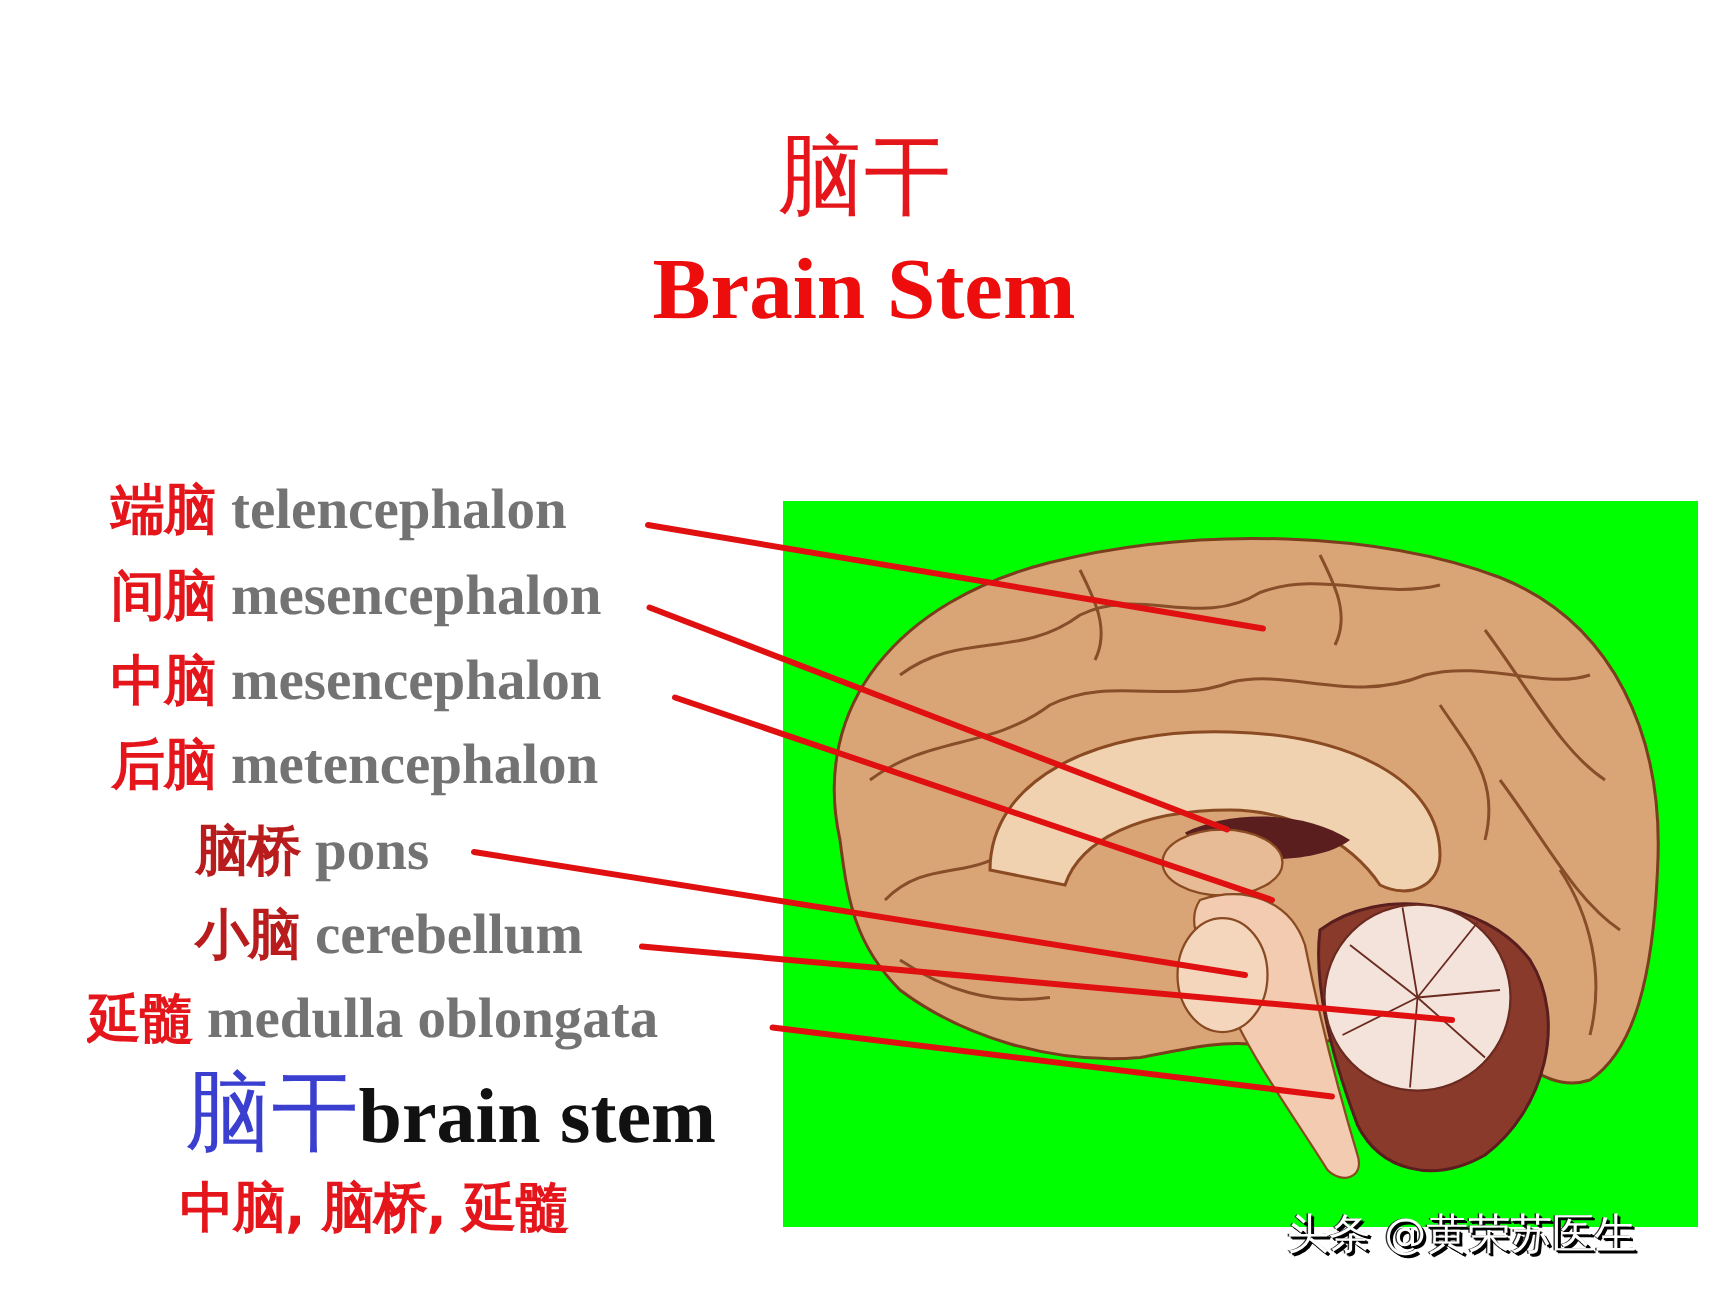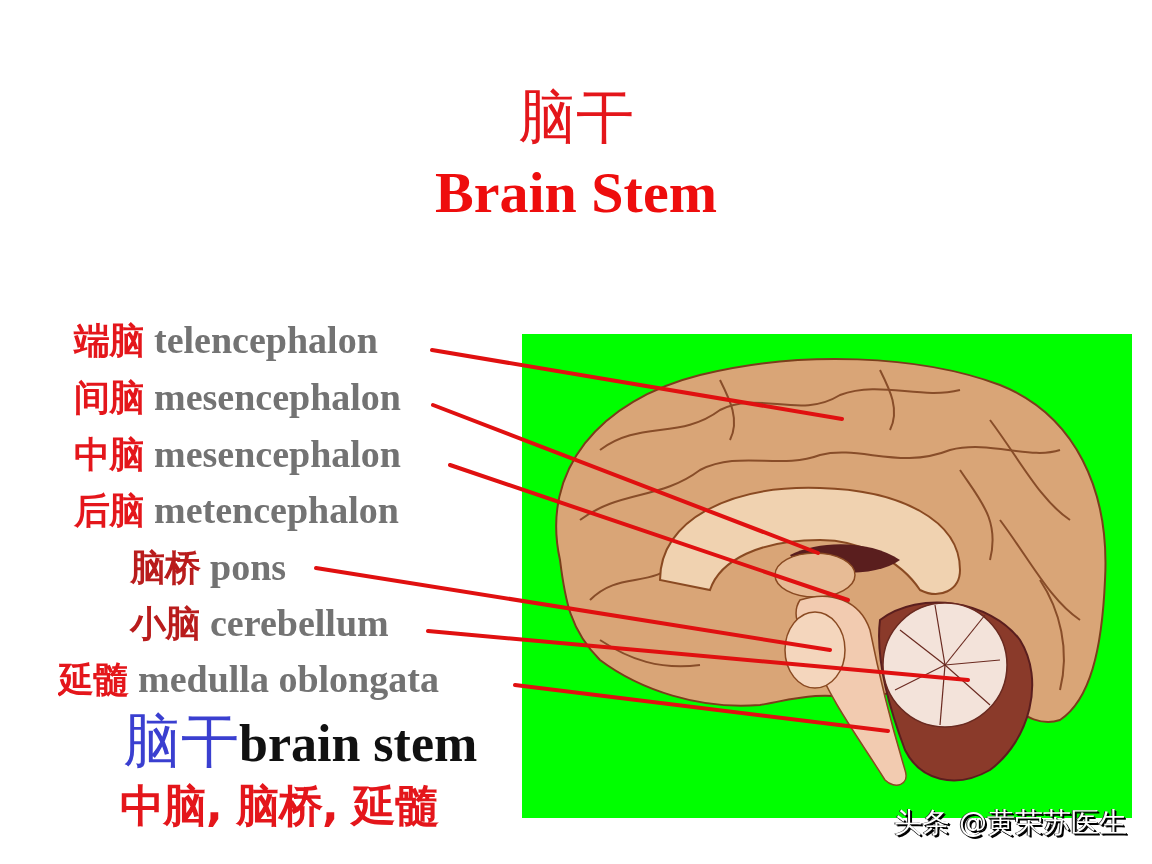--- a/index.html
+++ b/index.html
@@ -13,24 +13,24 @@
   .cn { font-family:"DejaVu Sans", sans-serif; font-weight:bold; font-size:36px; letter-spacing:-1px; }
   .en { font-family:"Liberation Serif", serif; font-weight:bold; font-size:38px; color:#737373; margin-left:10px; }
   .red { color:#e4161b;text-align:center; }
   .purple { color:#b91c1c; }
   .green-panel { position:absolute; left:522px; top:334px; width:610px; height:484px; background:#00ff00; }
   svg.overlay { position:absolute; left:0; top:0; width:1152px; height:864px; pointer-events:none; }
   .stem-row { position:absolute; left:82px; top:706px; white-space:nowrap; line-height:70px;margin-left:41px; }
   .stem-cn { font-family:"DejaVu Sans", sans-serif; font-size:58px; color:#3a3fd0; }
   .stem-en { font-family:"Liberation Serif", serif; font-weight:bold; font-size:52px; color:#111; }
   .sub-row { position:absolute; left:120px; top:780px; white-space:nowrap; line-height:52px;
-             font-family:"DejaVu Sans", sans-serif; font-weight:bold; font-size:44px; color:#e4161b; letter-spacing:-1px; }
+             font-family:"DejaVu Sans", sans-serif; font-weight:bold; font-size:36px; color:#e4161b; letter-spacing:-1px; }
   .watermark { position:absolute; left:858px; top:804px; white-space:nowrap;
                font-family:"DejaVu Sans", sans-serif; font-size:28px; color:#ffffff;
-               text-shadow: 1px 1px 0 #000, 2px 2px 0 #000, -1px 0 0 #333; margin-left: 36px; }
+               text-shadow: 1px 1px 0 #000, 2px 2px 0 #000, -1px 0 0 #333; }
 </style>
 </head>
 <body>
 
 <div class="title-cn">脑干</div>
 <div class="title-en">Brain Stem</div>
 
 <div class="green-panel"></div>
 
 <svg class="overlay" viewBox="0 0 1152 864" xmlns="http://www.w3.org/2000/svg">

